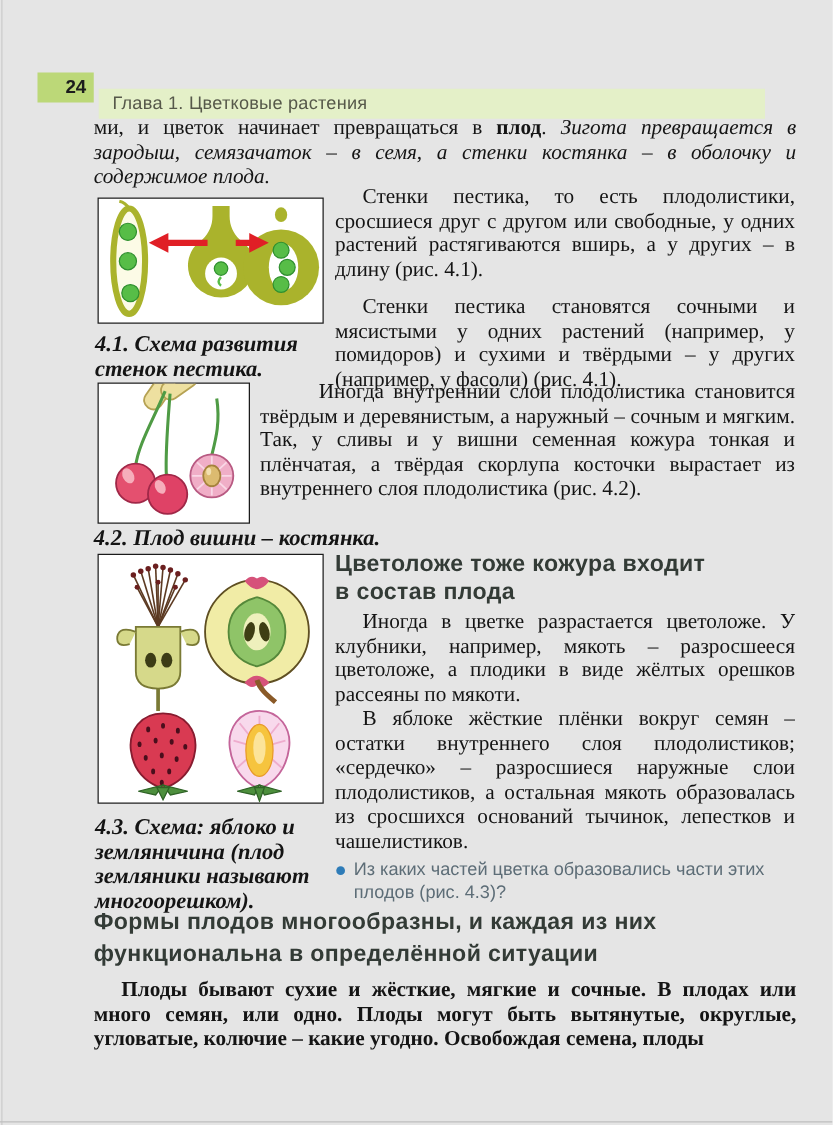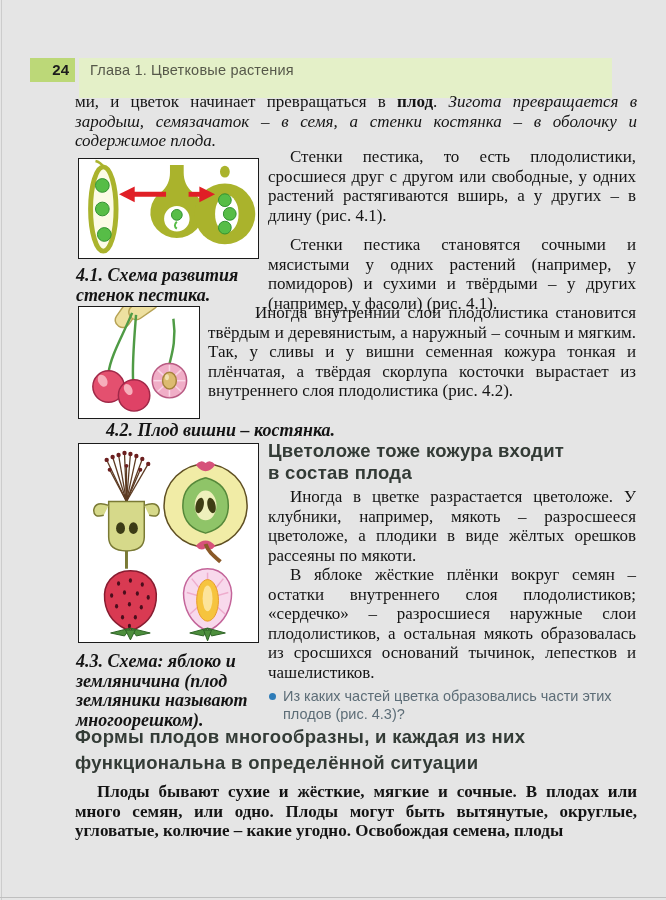--- a/index.html
+++ b/index.html
@@ -25,21 +25,21 @@
   .edge-bottom{position:absolute;left:0;right:0;bottom:2px;height:1px;background:#bfbfbf;}
 
   .hdr-badge{
     position:absolute;left:30px;top:58px;width:45px;height:24px;
     background:var(--badge-green);
     font-family:"Liberation Sans","DejaVu Sans",sans-serif;
     font-weight:bold;font-size:15px;line-height:24px;
     text-align:right;padding-right:6px;box-sizing:border-box;color:#1c1c1c;
   }
   .hdr-band{
-    position:absolute;left:79px;top:58px;width:533px;height:40px;
+    position:absolute;left:79px;top:71px;width:533px;height:24px;
     background:var(--band-green);
     font-family:"Liberation Sans","DejaVu Sans",sans-serif;
     font-size:14.5px;line-height:24px;color:var(--band-text);
     padding-left:11px;box-sizing:border-box;letter-spacing:.2px;
     white-space:nowrap;
   }
 
   .serif-par{
     position:absolute;
     font-size:17px;line-height:19.5px;
@@ -152,21 +152,21 @@
           <line x1="92" y1="75" x2="104" y2="86"></line>
         <line x1="92" y1="75" x2="92" y2="91"></line>
           <line x1="92" y1="75" x2="80" y2="86"></line>
         <line x1="92" y1="75" x2="76" y2="75"></line>
           <line x1="92" y1="75" x2="80" y2="64"></line>
       </g>
       <ellipse cx="92" cy="75" rx="7" ry="8.5" fill="#dcbb70" stroke="#a5823c" stroke-width="1.5"></ellipse>
       <ellipse cx="89.5" cy="71.5" rx="2" ry="3" fill="#f2e0b0"></ellipse>
     </svg>
   </div>
-  <p class="fig-caption" style="left:75px;top:421px;width:260px;margin-left:31px;">4.2. Плод вишни – костянка.</p>
+  <p class="fig-caption" style="left:75px;top:421px;width:260px;">4.2. Плод вишни – костянка.</p>
 
   <div class="fig-box" style="left:78px;top:443px;width:181px;height:200px;">
     <svg viewBox="0 0 181 200">
 
       <g>
         <g stroke="#5c3a22" stroke-width="1.3" fill="none">
           <path d="M48 58 L28 16"></path>
             <path d="M48 58 L34 13"></path>
             <path d="M48 58 L40 11"></path>
           <path d="M48 58 L46 9"></path>

